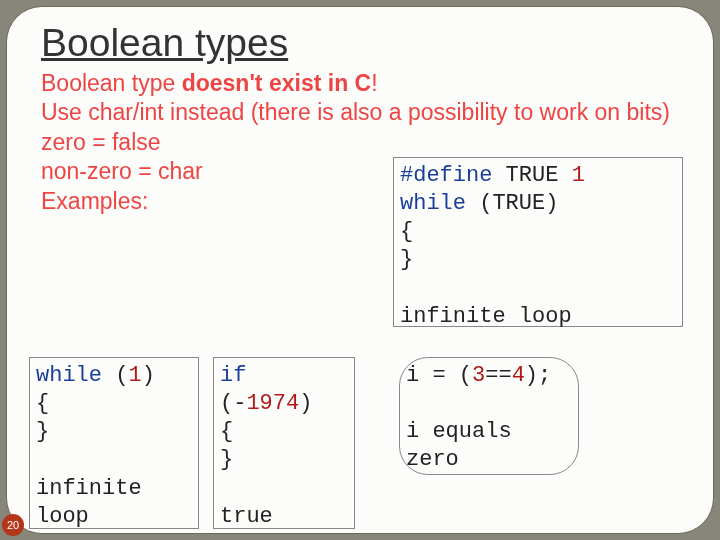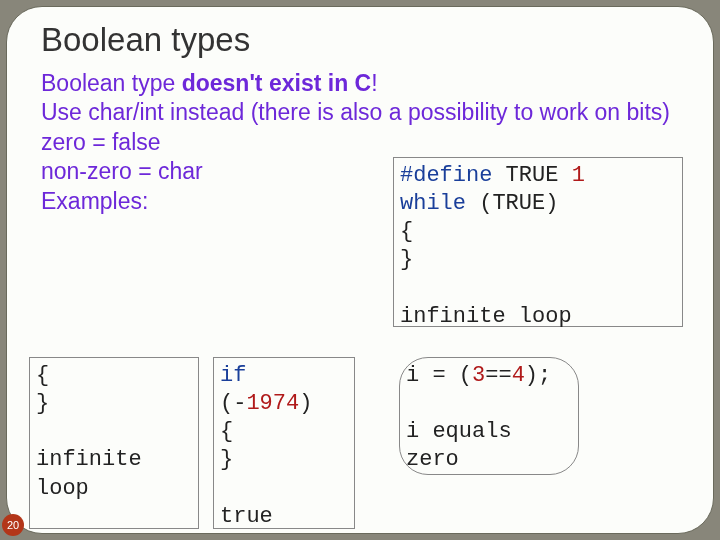--- a/index.html
+++ b/index.html
@@ -17,30 +17,31 @@
     width: 708px;
     height: 528px;
     background: #fcfdfa;
     border: 1px solid #6a6a5c;
     border-radius: 36px;
   }
   .title {
     position: absolute;
     top: 14px;
     left: 34px;
-    font-size: 33px;
+    font-size: 39px;
     color: #333;
+    text-decoration: underline;
   }
   .body {
     position: absolute;
     top: 62px;
     left: 34px;
     right: 20px;
     font-size: 23px;
-    color: #6d28d9;
+    color: #ef4444;
     line-height: 1.28;
   }
   .bold { font-weight: bold; }
   .codebox {
     position: absolute;
     border: 1px solid #888;
     background: #fcfdfa;
     font-family: "Courier New", Courier, monospace;
     font-size: 22px;
     line-height: 1.28;
@@ -88,20 +89,21 @@
   <div class="codebox box1">
     <div><span class="kw-blue">#define</span><span> TRUE </span><span class="num-red">1</span></div>
     <div><span class="kw-blue">while</span><span> (TRUE)</span></div>
     <div>{</div>
     <div>}</div>
     <div class="blank"></div>
     <div>infinite loop</div>
   </div>
 
   <div class="codebox box2">
+    <div><span class="kw-blue">while</span><span> (</span><span class="num-red">1</span><span>)</span></div>
     <div>{</div>
     <div>}</div>
     <div class="blank"></div>
     <div>infinite</div>
     <div>loop</div>
   </div>
 
   <div class="codebox box3">
     <div><span class="kw-blue">if</span><span> (-</span><span class="num-red">1974</span><span>)</span></div>
     <div>{</div>

